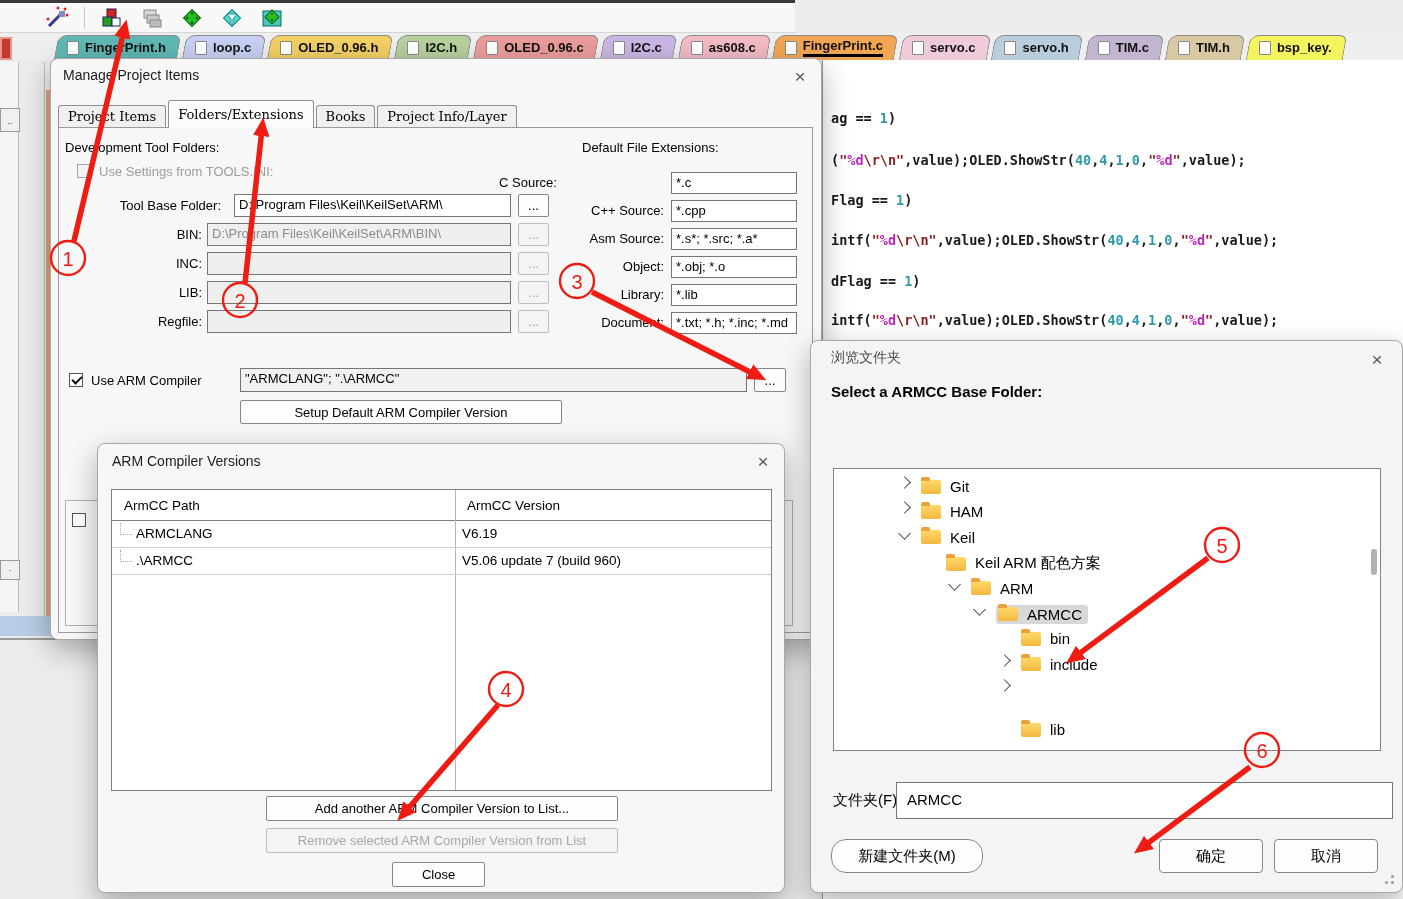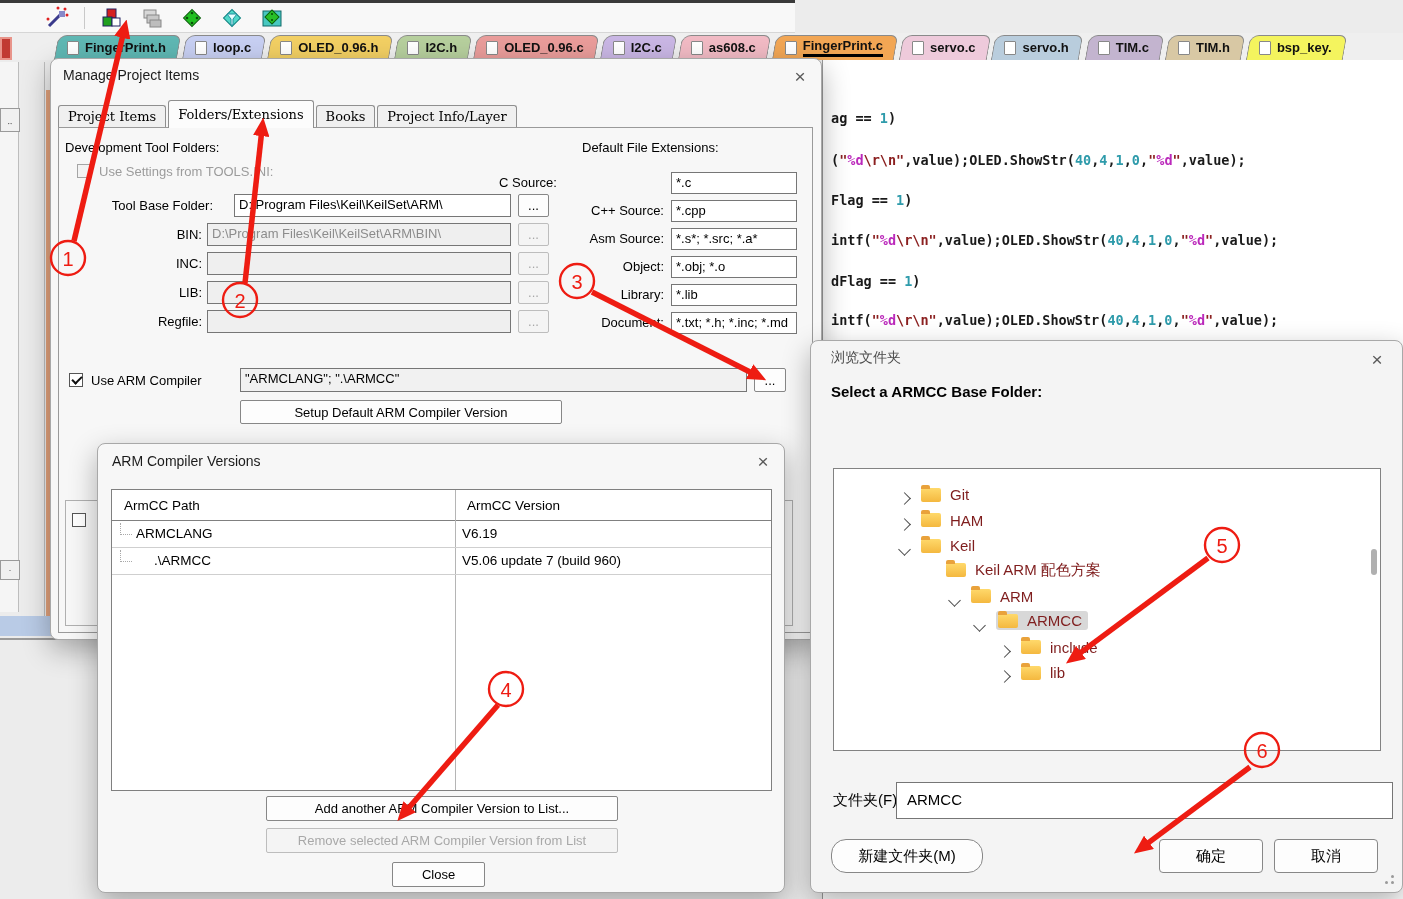--- a/index.html
+++ b/index.html
@@ -48,21 +48,21 @@
   .cb.disabled { border-color:#a5a5a5; background:#f3f3f3; }
 
   
   #mtabs { position:absolute; left:7px; top:40px; display:flex; align-items:flex-end; height:29px; }
   .mtab { border:1px solid #8f8f8f; border-bottom:none; background:#f0f0f0; padding:3px 9px 4px; font-family:"DejaVu Serif", serif; font-size:13px; color:#000; margin-right:2px; border-radius:3px 3px 0 0; }
   .mtab.active { background:#fcfcfc; padding-top:6px; padding-bottom:6px; position:relative; z-index:2; }
   #mpage { position:absolute; left:7px; top:68px; width:755px; height:506px; border:1px solid #9a9a9a; background:#f7f7f7; }
 
   
   #treebox { position:absolute; left:22px; top:127px; width:548px; height:283px; background:#fff; border:1px solid #828282; overflow:hidden; }
-  .trow { height:25.4px; display:flex; align-items:flex-end; font-size:15px; color:#7f1d1d; }
+  .trow { height:25.4px; display:flex; align-items:flex-start; font-size:15px; color:#000000; }
   .chev { width:9px; height:9px; border-right:1.6px solid #4a4a4a; border-bottom:1.6px solid #4a4a4a; margin-right:12px; flex:0 0 auto; }
   .chev.collapsed { transform:rotate(-45deg); }
   .chev.expanded { transform:rotate(45deg); }
   .chev.none { visibility:hidden; }
   .folder { position:relative; width:20px; height:14px; background:linear-gradient(#ffd96b,#f4b83f); border-radius:2px; margin-right:9px; flex:0 0 auto; }
   .folder::before { content:''; position:absolute; left:0; top:-3px; width:9px; height:4px; background:#e9a23b; border-radius:2px 2px 0 0; }
   .tsel { background:#d8d8d8; border-radius:3px; padding:1px 6px 1px 2px; display:flex; align-items:center; }
   #tree-scroll { position:absolute; right:3px; top:80px; width:6px; height:26px; background:#b0b0b0; border-radius:3px; }
 
   
@@ -207,21 +207,21 @@
         <div class="mtab">Project Items</div>
         <div class="mtab active">Folders/Extensions</div>
         <div class="mtab">Books</div>
         <div class="mtab">Project Info/Layer</div>
       </div>
     <div id="mpage">
       <div class="abs clabel" style="left:6px;top:12px;">Development Tool Folders:</div>
       <div class="cb disabled" style="left:18px;top:36px;"></div>
       <div class="abs clabel gray" style="left:40px;top:36px;">Use Settings from TOOLS.INI:</div>
       <div id="devRows">
-          <div class="abs clabel" style="left: 24px; width: 130px; top: 70px; text-align: right;">Tool Base Folder:</div>
+          <div class="abs clabel" style="left: 32px; width: 130px; top: 70px; text-align: right;">Tool Base Folder:</div>
           <div class="field" style="left: 175px; width: 277px; top: 66px; height: 23px;">D:\Program Files\Keil\KeilSet\ARM\</div>
           <div class="cbtn" style="left: 459px; top: 66px; width: 31px; height: 23px;">...</div>
           <div class="abs clabel" style="left: 20px; width: 123px; top: 99px; text-align: right;">BIN:</div>
           <div class="field disabled" style="left: 148px; width: 304px; top: 95px; height: 23px;">D:\Program Files\Keil\KeilSet\ARM\BIN\</div>
           <div class="cbtn disabled" style="left: 459px; top: 95px; width: 31px; height: 23px;">...</div>
           <div class="abs clabel" style="left: 20px; width: 123px; top: 128px; text-align: right;">INC:</div>
           <div class="field disabled" style="left: 148px; width: 304px; top: 124px; height: 23px;"></div>
           <div class="cbtn disabled" style="left: 459px; top: 124px; width: 31px; height: 23px;">...</div>
           <div class="abs clabel" style="left: 20px; width: 123px; top: 157px; text-align: right;">LIB:</div>
           <div class="field disabled" style="left: 148px; width: 304px; top: 153px; height: 23px;"></div>
@@ -264,21 +264,21 @@
       <div class="hdr" style="left:355px;">ArmCC Version</div>
       <div class="abs" style="left:0;top:30px;width:100%;height:1px;background:#808080;"></div>
       <div class="abs" style="left:343px;top:0;width:1px;height:100%;background:#b5b5b5;"></div>
       <div id="atrows">
           <div class="abs" style="left: 0px; top: 30px; width: 100%; height: 27px; display: flex; align-items: center;">
             <span class="dotted-tree"></span>
             <span>ARMCLANG</span>
             <span style="position: absolute; left: 350px;">V6.19</span>
           </div>
           <div class="abs" style="left: 0px; top: 57px; width: 100%; height: 1px; background: rgb(207, 207, 207);"></div>
-          <div class="abs" style="left: 0px; top: 57px; width: 100%; height: 27px; display: flex; align-items: center; gap: 18px;">
+          <div class="abs" style="left: 0px; top: 57px; width: 100%; height: 27px; display: flex; align-items: center;">
             <span class="dotted-tree"></span>
             <span>.\ARMCC</span>
             <span style="position: absolute; left: 350px;">V5.06 update 7 (build 960)</span>
           </div>
           <div class="abs" style="left: 0px; top: 84px; width: 100%; height: 1px; background: rgb(207, 207, 207);"></div>
         </div>
     </div>
     <div class="cbtn" style="left:168px;top:352px;width:352px;height:25px;">Add another ARM Compiler Version to List...</div>
     <div class="cbtn disabled" style="left:168px;top:384px;width:352px;height:25px;">Remove selected ARM Compiler Version from List</div>
     <div class="cbtn" style="left:294px;top:418px;width:93px;height:25px;">Close</div>
@@ -323,20 +323,27 @@
             <span style="display: flex; align-items: center;">
               <span class="folder"></span>
               <span>ARM</span>
             </span>
           </div>
           <div class="trow" style="padding-left: 141px;">
             <span class="chev expanded"></span>
             <span class="tsel" style="display: flex; align-items: center;">
               <span class="folder"></span>
               <span>ARMCC</span>
+            </span>
+          </div>
+          <div class="trow" style="padding-left: 166px;">
+            <span class="chev none"></span>
+            <span style="display: flex; align-items: center;">
+              <span class="folder"></span>
+              <span>bin</span>
             </span>
           </div>
           <div class="trow" style="padding-left: 166px;">
             <span class="chev collapsed"></span>
             <span style="display: flex; align-items: center;">
               <span class="folder"></span>
               <span>include</span>
             </span>
           </div>
           <div class="trow" style="padding-left: 166px;">

